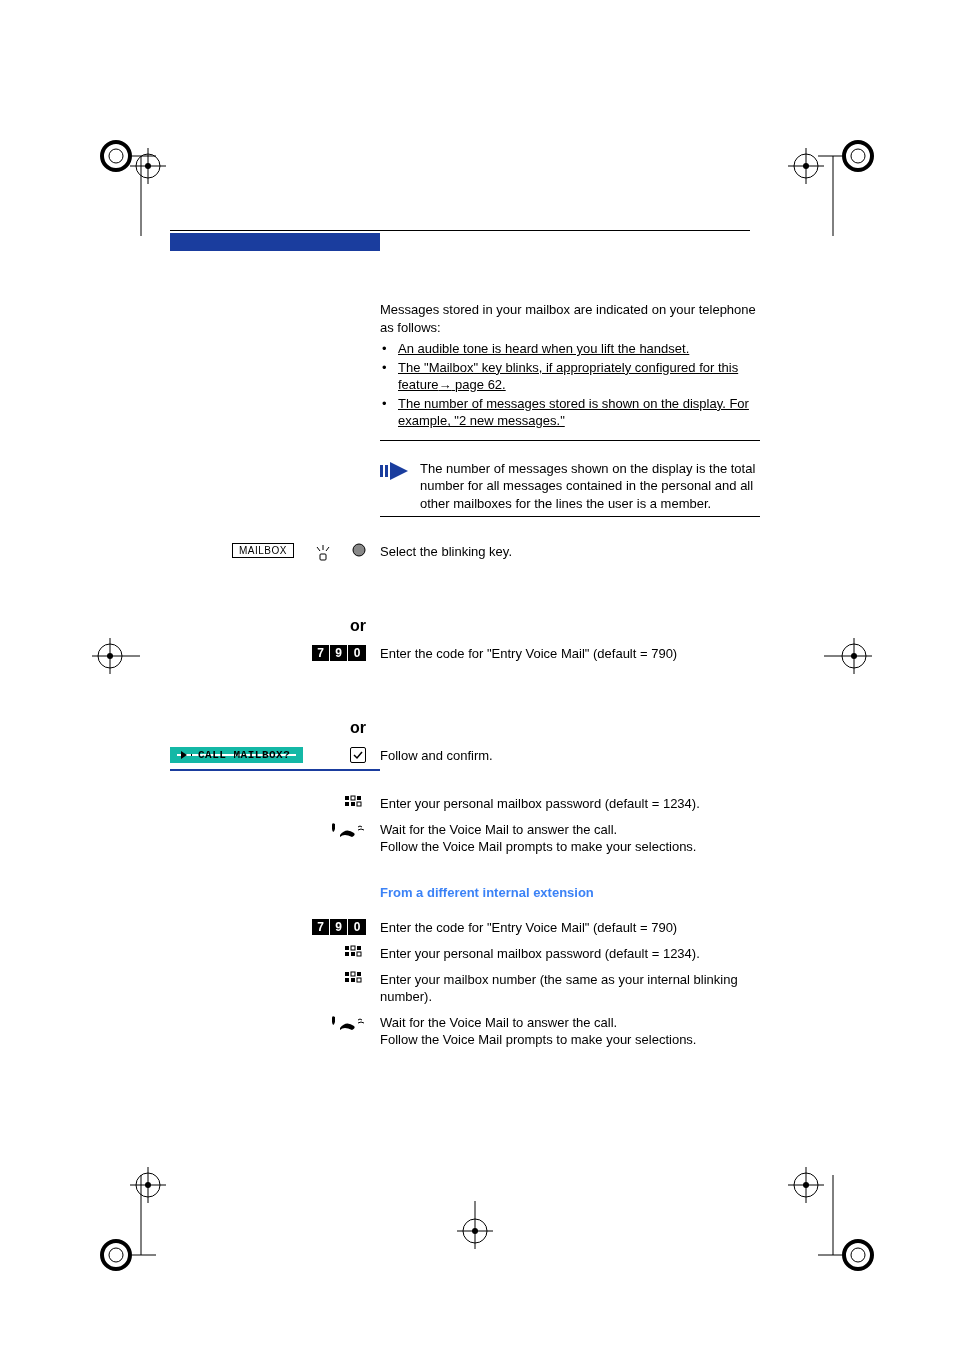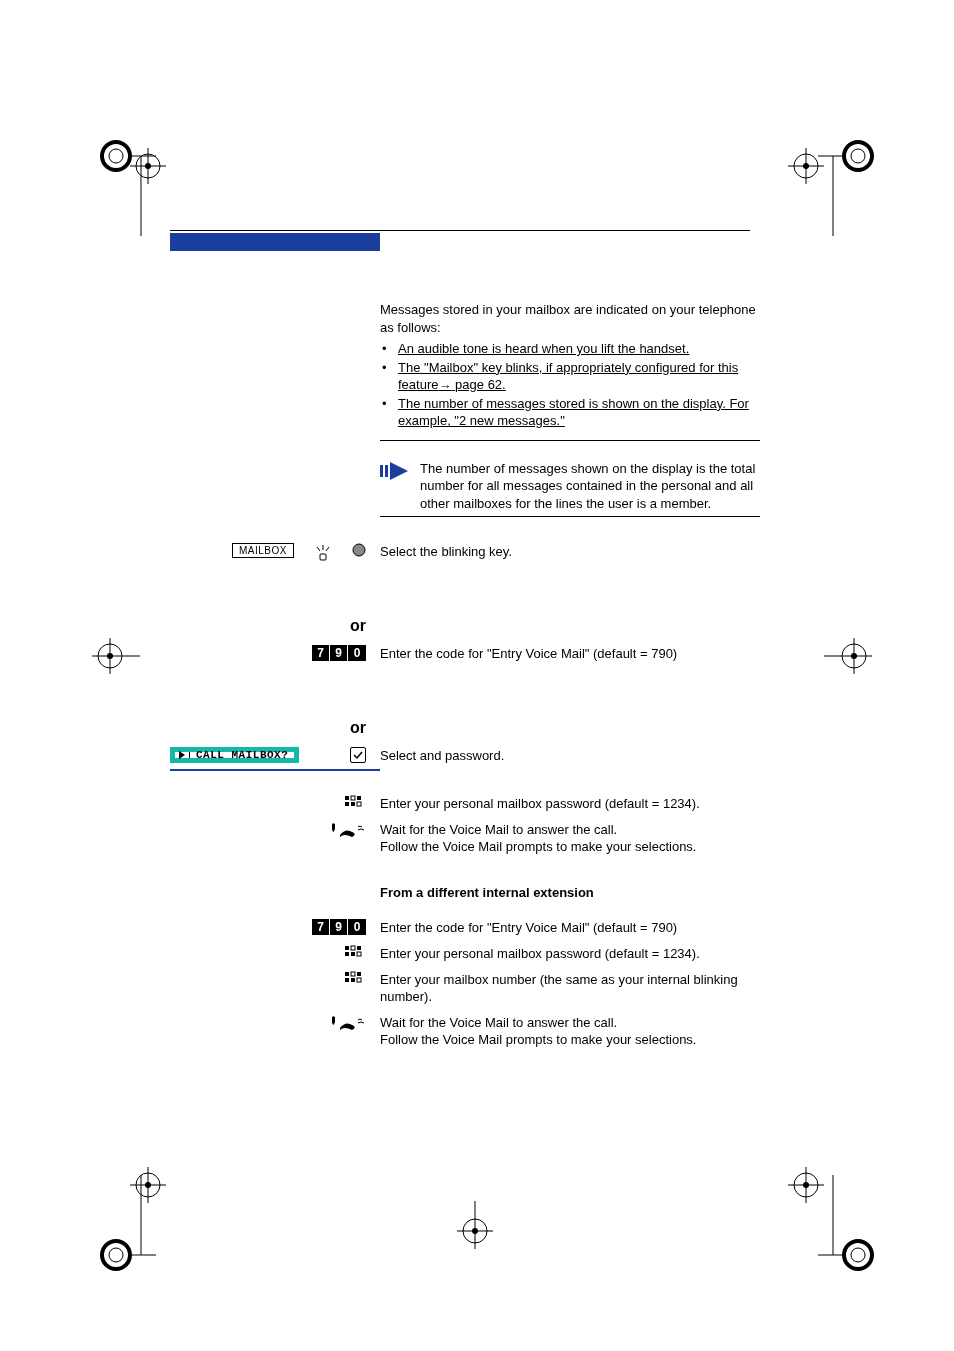--- a/index.html
+++ b/index.html
@@ -123,21 +123,21 @@
       font-size: 12px;
       font-weight: bold;
       text-align: center;
       line-height: 16px;
       border-right: 1px solid #fff;
     }
     .digit-key:last-child { border-right: none; }
     .display-box {
       display: inline-flex;
       align-items: center;
-      border: 5px solid #14b8a6;
+      border: 7px solid #14b8a6;
       font-family: "Courier New", monospace;
       font-size: 11px;
       font-weight: bold;
       height: 16px;
     }
     .display-arrow {
       border-right: 1px solid #000;
       padding: 0 3px;
       height: 100%;
       display: flex;
@@ -162,21 +162,21 @@
       width: 22px;
       height: 18px;
     }
     .keypad-dot { fill: #000; }
     .handset-icon {
       display: inline-block;
       width: 36px;
       height: 18px;
     }
     .section-heading {
-      color: #000000;
+      color: #3b82f6;
       font-weight: bold;
       font-size: 13px;
       margin: 14px 0 10px 0;
     }
     .blue-underline {
       border-bottom: 2px solid #1a3d9e;
       width: 210px;
       margin-top: 2px;
     }
     
@@ -363,21 +363,21 @@
             </svg>
         </span>
         <span class="display-text">CALL MAILBOX?</span>
       </span>
       <span class="confirm-box">
         <svg width="12" height="12">
             <path d="M2 6 L5 9 L10 3" fill="none" stroke="#000" stroke-width="1.5"></path>
           </svg>
       </span>
     </div>
-    <div class="right-col">Select and password.</div>
+    <div class="right-col">Follow and confirm.</div>
   </div>
 
   <div class="content-row" style="margin-top:-6px; margin-bottom:24px;">
     <div class="blue-underline"></div>
   </div>
 
   <div class="content-row">
     <div class="left-col">
       <span class="keypad-icon">
         <svg width="22" height="16" viewBox="0 0 22 16">

